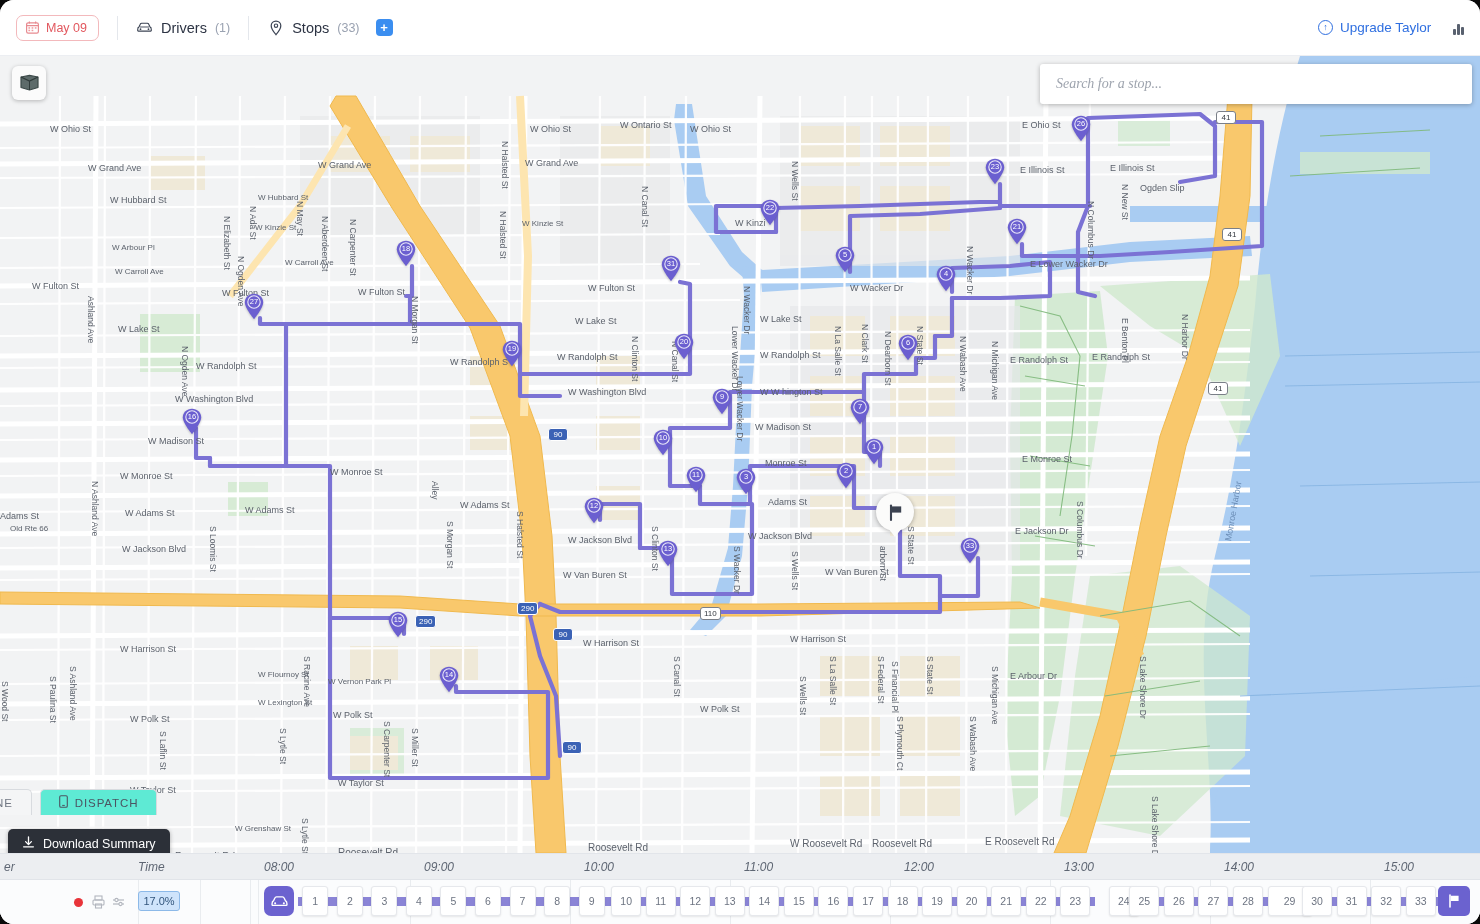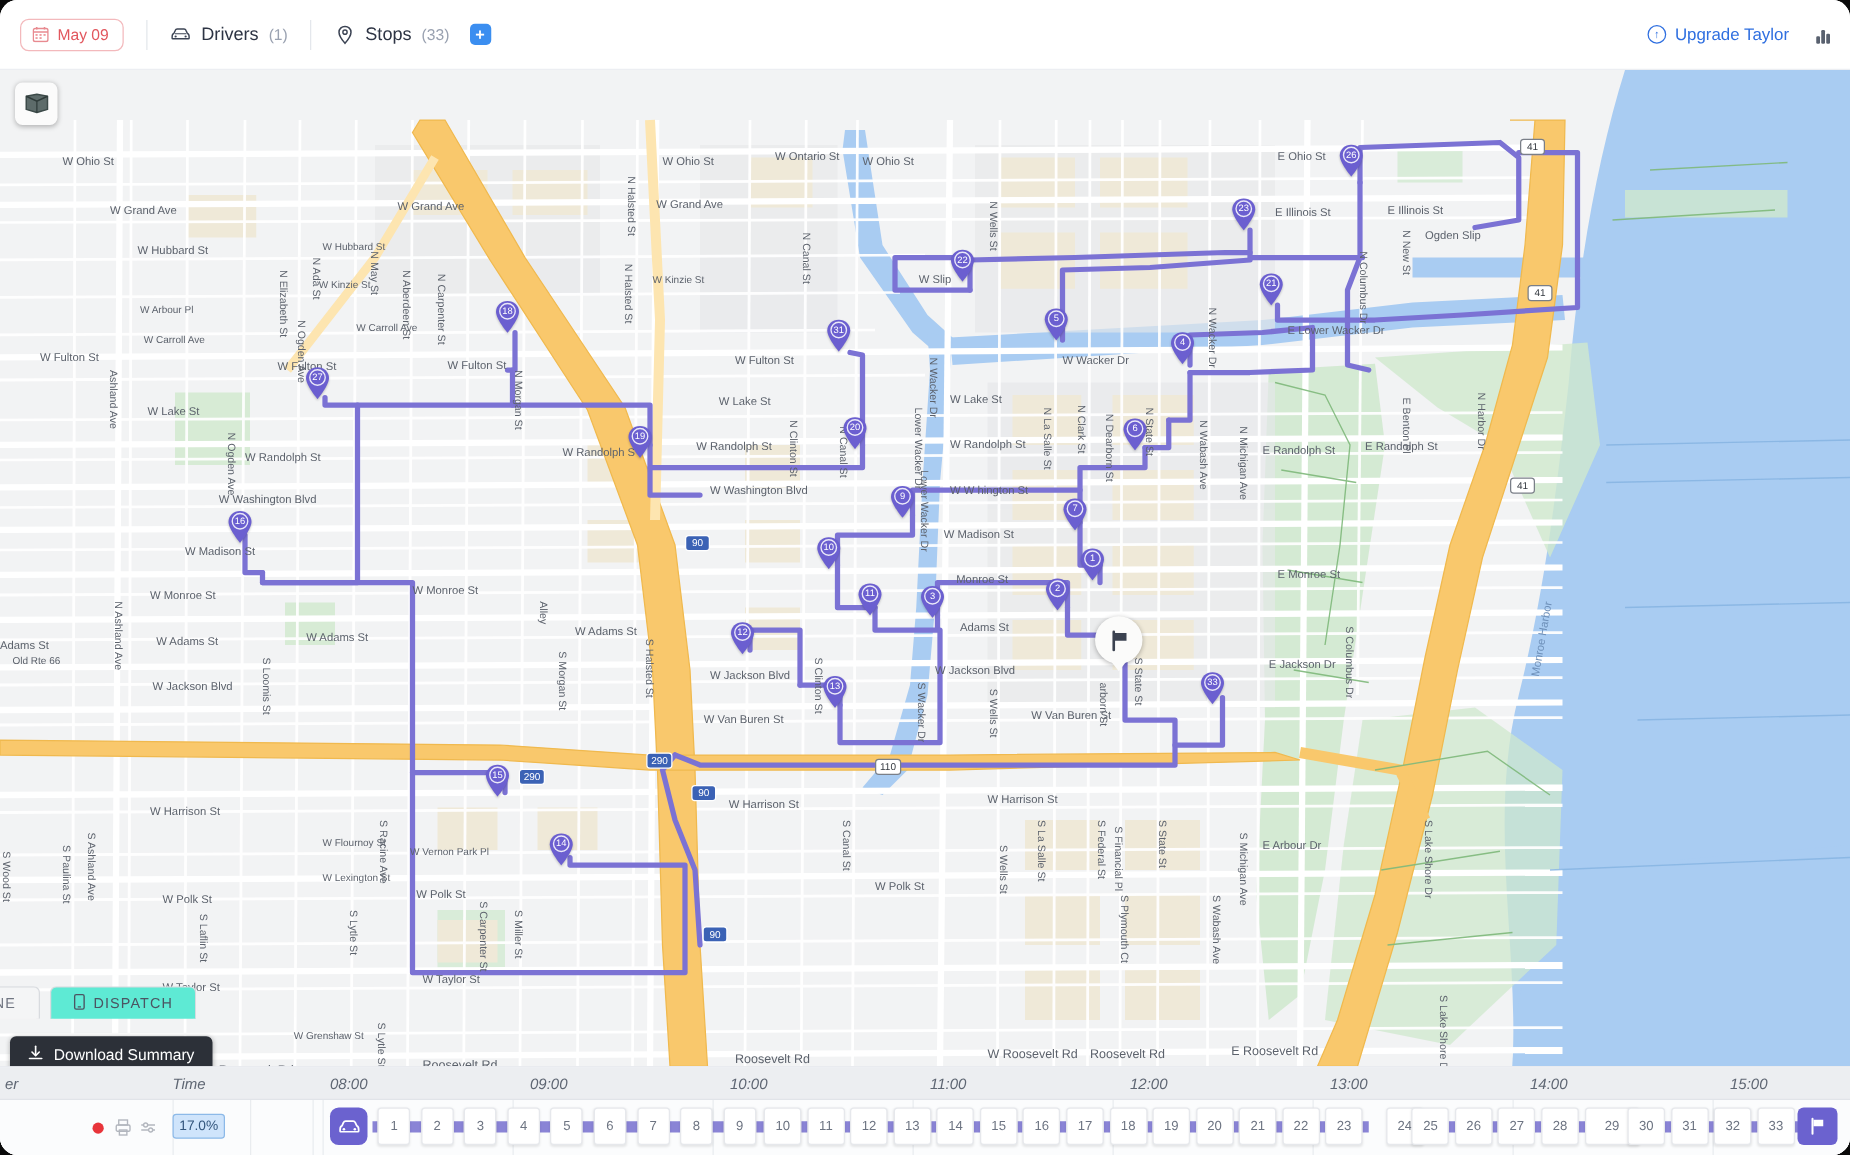--- a/index.html
+++ b/index.html
@@ -480,21 +480,21 @@
         <span style="position: absolute; left: 88px; top: 107px; font-size: 9px; color: rgb(92, 98, 108); white-space: nowrap; pointer-events: none; font-family: &quot;Liberation Sans&quot;, sans-serif;">W Grand Ave</span>
         <span style="position: absolute; left: 318px; top: 104px; font-size: 9px; color: rgb(92, 98, 108); white-space: nowrap; pointer-events: none; font-family: &quot;Liberation Sans&quot;, sans-serif;">W Grand Ave</span>
         <span style="position: absolute; left: 525px; top: 102px; font-size: 9px; color: rgb(92, 98, 108); white-space: nowrap; pointer-events: none; font-family: &quot;Liberation Sans&quot;, sans-serif;">W Grand Ave</span>
         <span style="position: absolute; left: 1020px; top: 109px; font-size: 9px; color: rgb(92, 98, 108); white-space: nowrap; pointer-events: none; font-family: &quot;Liberation Sans&quot;, sans-serif;">E Illinois St</span>
         <span style="position: absolute; left: 1110px; top: 107px; font-size: 9px; color: rgb(92, 98, 108); white-space: nowrap; pointer-events: none; font-family: &quot;Liberation Sans&quot;, sans-serif;">E Illinois St</span>
         <span style="position: absolute; left: 1140px; top: 127px; font-size: 9px; color: rgb(92, 98, 108); white-space: nowrap; pointer-events: none; font-family: &quot;Liberation Sans&quot;, sans-serif;">Ogden Slip</span>
         <span style="position: absolute; left: 110px; top: 139px; font-size: 9px; color: rgb(92, 98, 108); white-space: nowrap; pointer-events: none; font-family: &quot;Liberation Sans&quot;, sans-serif;">W Hubbard St</span>
         <span style="position: absolute; left: 258px; top: 137px; font-size: 8px; color: rgb(92, 98, 108); white-space: nowrap; pointer-events: none; font-family: &quot;Liberation Sans&quot;, sans-serif;">W Hubbard St</span>
         <span style="position: absolute; left: 255px; top: 167px; font-size: 8px; color: rgb(92, 98, 108); white-space: nowrap; pointer-events: none; font-family: &quot;Liberation Sans&quot;, sans-serif;">W Kinzie St</span>
         <span style="position: absolute; left: 522px; top: 163px; font-size: 8px; color: rgb(92, 98, 108); white-space: nowrap; pointer-events: none; font-family: &quot;Liberation Sans&quot;, sans-serif;">W Kinzie St</span>
-        <span style="position: absolute; left: 735px; top: 162px; font-size: 9px; color: rgb(92, 98, 108); white-space: nowrap; pointer-events: none; font-family: &quot;Liberation Sans&quot;, sans-serif;">W Slip</span>
+        <span style="position: absolute; left: 735px; top: 162px; font-size: 9px; color: rgb(92, 98, 108); white-space: nowrap; pointer-events: none; font-family: &quot;Liberation Sans&quot;, sans-serif;">W Kinzi</span>
         <span style="position: absolute; left: 1030px; top: 203px; font-size: 9px; color: rgb(92, 98, 108); white-space: nowrap; pointer-events: none; font-family: &quot;Liberation Sans&quot;, sans-serif;">E Lower Wacker Dr</span>
         <span style="position: absolute; left: 112px; top: 187px; font-size: 8px; color: rgb(92, 98, 108); white-space: nowrap; pointer-events: none; font-family: &quot;Liberation Sans&quot;, sans-serif;">W Arbour Pl</span>
         <span style="position: absolute; left: 115px; top: 211px; font-size: 8px; color: rgb(92, 98, 108); white-space: nowrap; pointer-events: none; font-family: &quot;Liberation Sans&quot;, sans-serif;">W Carroll Ave</span>
         <span style="position: absolute; left: 285px; top: 202px; font-size: 8px; color: rgb(92, 98, 108); white-space: nowrap; pointer-events: none; font-family: &quot;Liberation Sans&quot;, sans-serif;">W Carroll Ave</span>
         <span style="position: absolute; left: 32px; top: 225px; font-size: 9px; color: rgb(92, 98, 108); white-space: nowrap; pointer-events: none; font-family: &quot;Liberation Sans&quot;, sans-serif;">W Fulton St</span>
         <span style="position: absolute; left: 222px; top: 232px; font-size: 9px; color: rgb(92, 98, 108); white-space: nowrap; pointer-events: none; font-family: &quot;Liberation Sans&quot;, sans-serif;">W Fulton St</span>
         <span style="position: absolute; left: 358px; top: 231px; font-size: 9px; color: rgb(92, 98, 108); white-space: nowrap; pointer-events: none; font-family: &quot;Liberation Sans&quot;, sans-serif;">W Fulton St</span>
         <span style="position: absolute; left: 588px; top: 227px; font-size: 9px; color: rgb(92, 98, 108); white-space: nowrap; pointer-events: none; font-family: &quot;Liberation Sans&quot;, sans-serif;">W Fulton St</span>
         <span style="position: absolute; left: 850px; top: 227px; font-size: 9px; color: rgb(92, 98, 108); white-space: nowrap; pointer-events: none; font-family: &quot;Liberation Sans&quot;, sans-serif;">W Wacker Dr</span>
         <span style="position: absolute; left: 118px; top: 268px; font-size: 9px; color: rgb(92, 98, 108); white-space: nowrap; pointer-events: none; font-family: &quot;Liberation Sans&quot;, sans-serif;">W Lake St</span>
@@ -810,20 +810,23 @@
       </div>
 
     <div class="layers-btn">
       <svg width="21" height="18" viewBox="0 0 21 18">
         <path d="M2 3 L10.5 1.4 L19 3 L19 13.5 L10.5 16 L2 13.5 Z" fill="#5d6b6a" stroke="#3c4a49" stroke-width="1.2" stroke-linejoin="round"></path>
         <path d="M2 3 L10.5 7 L19 3" fill="none" stroke="#2f3b3a" stroke-width="1.2"></path>
         <path d="M10.5 7 L10.5 16" fill="none" stroke="#2f3b3a" stroke-width="1"></path>
       </svg>
     </div>
 
+    <div class="searchbox">
+      <input type="text" placeholder="Search for a stop..." style="">
+    </div>
   </div>
 
   <div class="bottomtabs" style="left:-24px;">
     <div class="btab ghost">
       <span>NE</span>
     </div>
     <div class="btab" style="margin-left:8px;">
       <span>
         <svg width="9" height="13" viewBox="0 0 9 13">
           <rect x="0.7" y="0.7" width="7.6" height="11.6" rx="1.3" fill="none" stroke="#4c5462" stroke-width="1.1"></rect>

